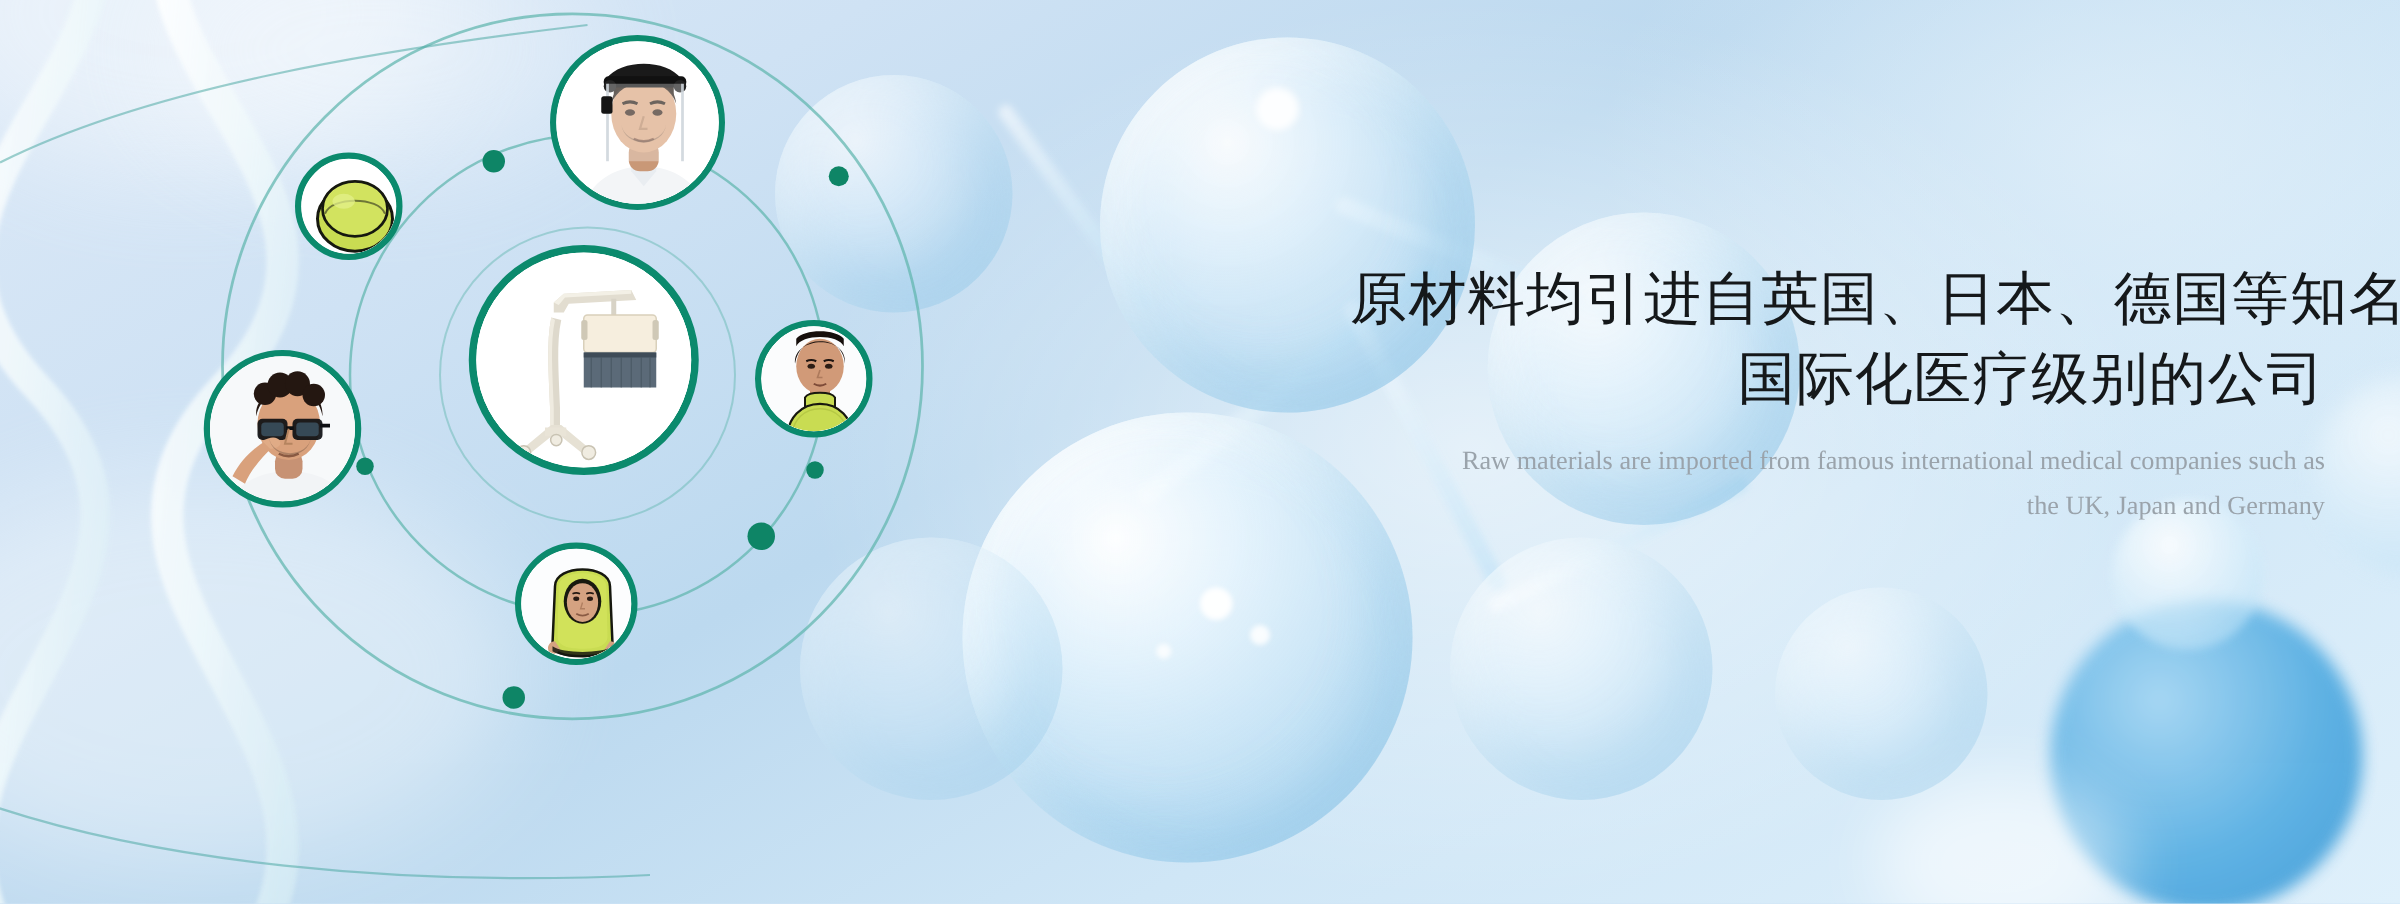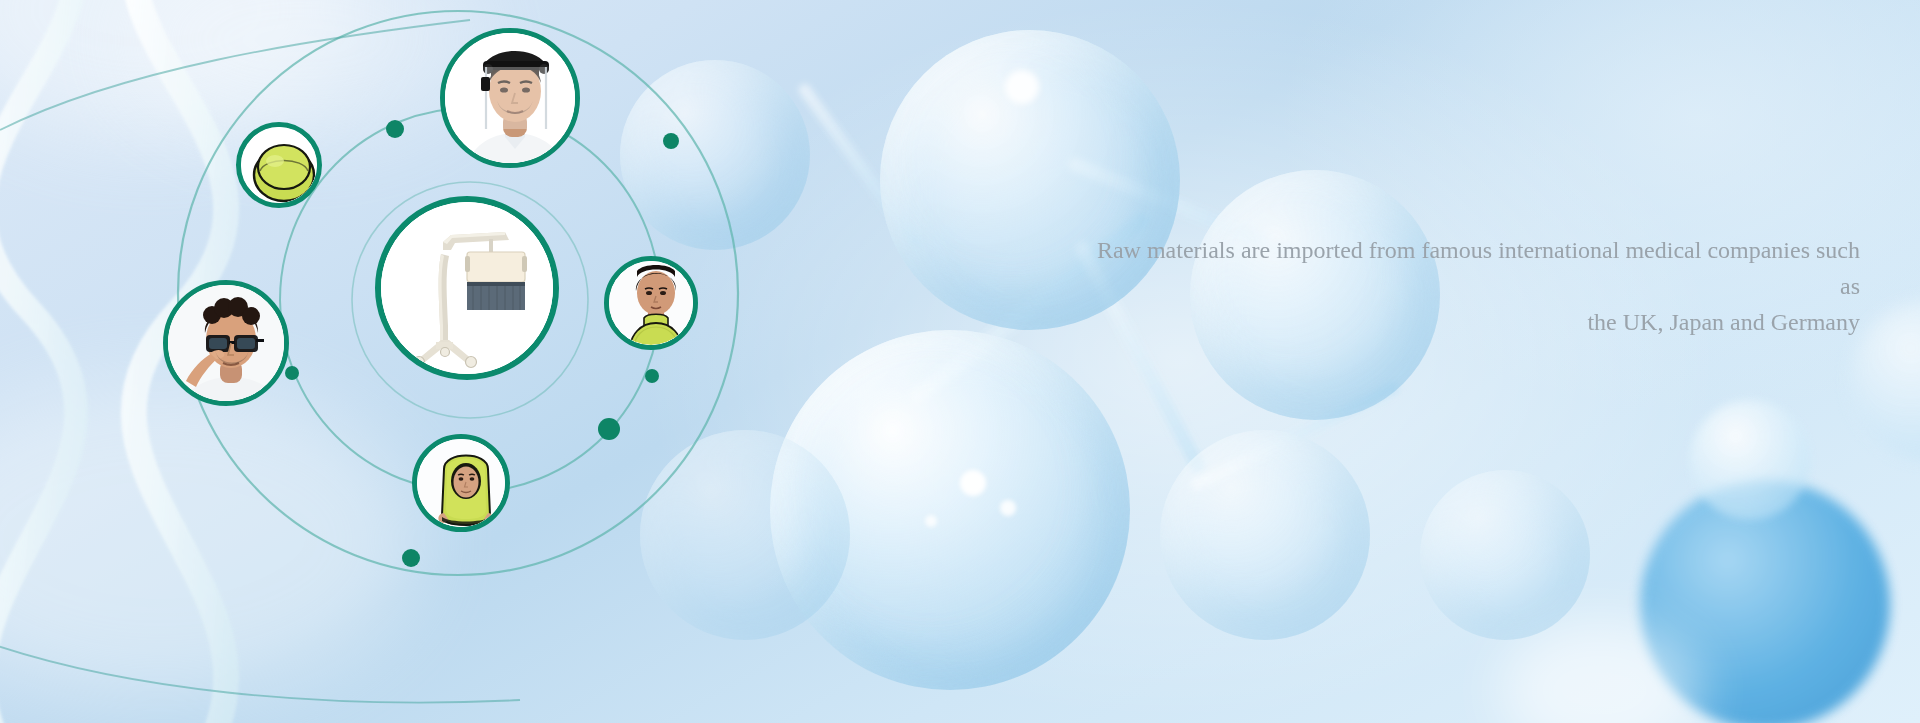--- a/index.html
+++ b/index.html
@@ -57,23 +57,23 @@
 
   
   .copy{position:absolute;right:60px;top:206px;width:780px;text-align:right;}
   .headline{
     font-family:"Liberation Sans", sans-serif;
     color:#15181a;font-size:46px;line-height:64px;letter-spacing:1px;font-weight:400;
     white-space:nowrap;
   }
   .headline .l2{display:block;}
   .sub{
-    margin-top:26px;
+    margin-top:16px;
     font-family:"Liberation Serif", serif;
-    color:#9aa3ab;font-size:24px;line-height:36px;font-weight:400;
+    color:#9aa3ab;font-size:21px;line-height:36px;font-weight:400;
   }
   .sub .s2{display:block;font-family:Liberation Serif, serif;}
 </style>
 </head>
 <body>
 
 <div class="banner">
 
   <div class="bg-layer">
     <div class="sky-cloud" style="left:-60px;top:-120px;width:420px;height:260px;opacity:.55;"></div>
@@ -330,19 +330,23 @@
 
         <path d="M27,74 C23,74 20,78 22,82 C24,86 30,84 31,80 Z" fill="#d5a281"></path>
         <path d="M71,74 C75,74 78,78 76,82 C74,86 68,84 67,80 Z" fill="#d5a281"></path>
 
         <path d="M25,78 C33,84 65,84 73,78 L73,82 C65,88 33,88 25,82 Z" fill="#16180f" opacity=".85"></path>
       </svg>
     </div>
   </div>
 
   <div class="copy">
+    <div class="headline">
+      <span class="l1">原材料均引进自英国、日本、德国等知名</span>
+      <span class="l2">国际化医疗级别的公司</span>
+    </div>
     <div class="sub">
       <span class="s1">Raw materials are imported from famous international medical companies such as</span>
       <span class="s2">the UK, Japan and Germany</span>
     </div>
   </div>
 
 </div>
 
 </body></html>

